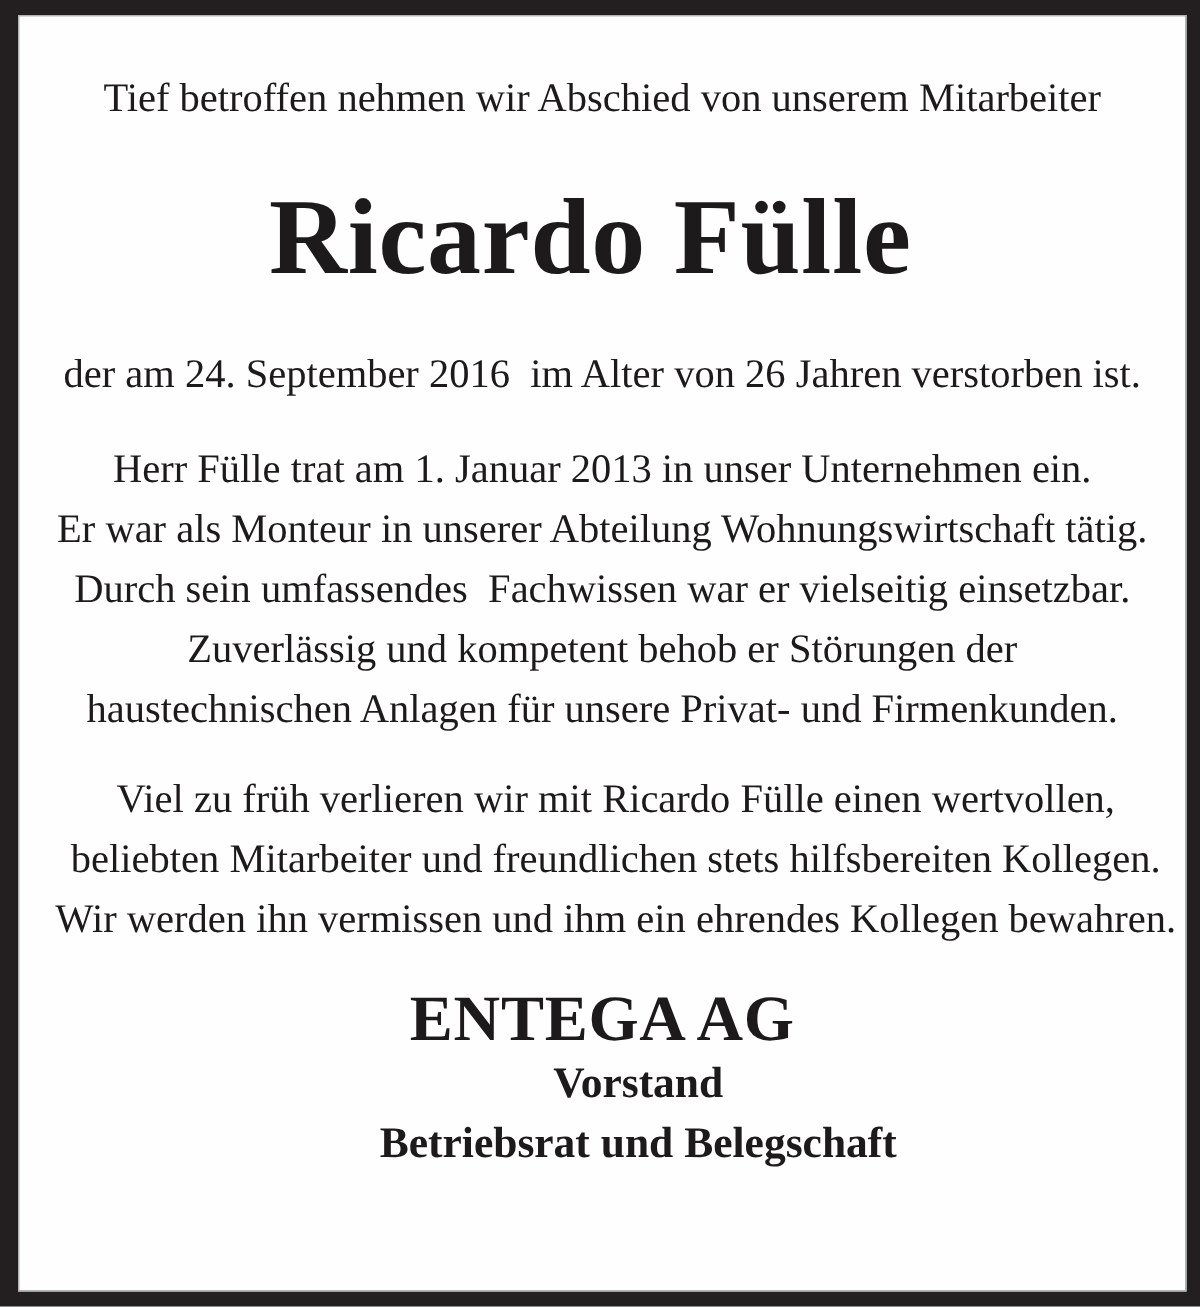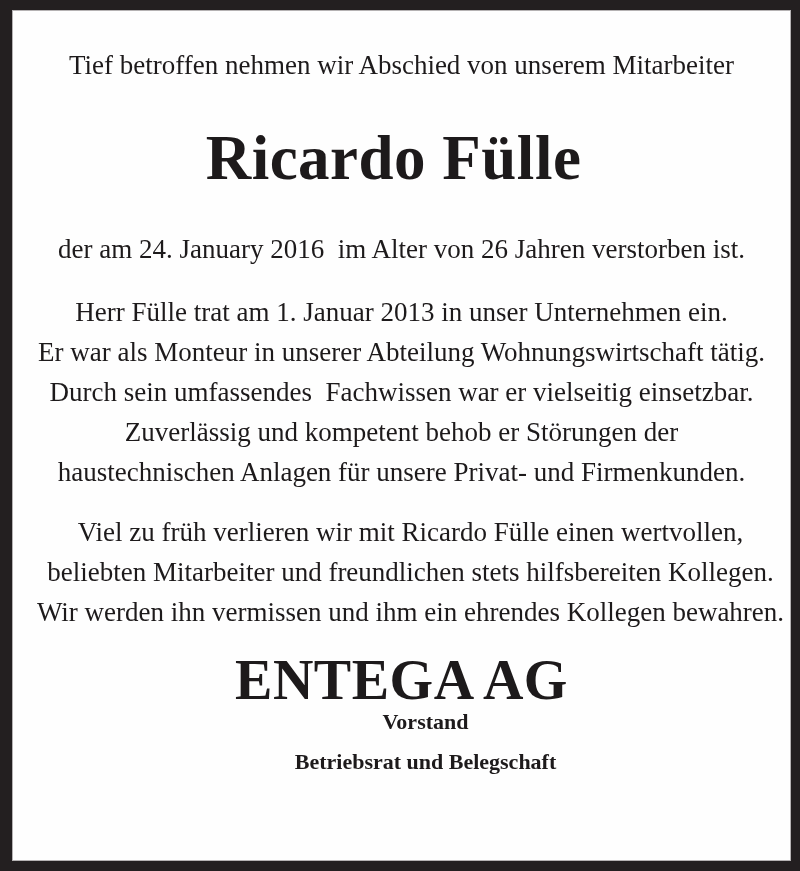--- a/index.html
+++ b/index.html
@@ -31,64 +31,64 @@
     overflow: hidden;
   }
   .line { white-space: pre; }
   .intro {
     margin: 0;
     font-size: 27px;
     line-height: 34px;
   }
   .deceased-name {
     margin: 40px 16px 0 0;
-    font-size: 63px;
+    font-size: 72px;
     line-height: 72px;
     font-weight: bold;
     letter-spacing: 0.5px;
   }
   .dateline {
     margin: 38px 0 0 0;
     font-size: 27px;
     line-height: 34px;
   }
   .para {
     margin: 0;
     font-size: 27px;
     line-height: 40px;
   }
   .para.career { margin-top: 26px; }
   .para.farewell { margin-top: 20px; margin-left: 18px; }
   .signature { margin-top: 26px; font-weight: bold; }
   .sig-company {
-    font-size: 56px;
+    font-size: 43px;
     line-height: 44px;
     letter-spacing: 0.5px;
   }
   .sig-subsidiary {
     font-size: 33px;
     line-height: 40px;
   }
   .sig-line {
-    font-size: 22px;
+    font-size: 29px;
     line-height: 40px;
     padding-left: 48px;
   }
 </style>
 </head>
 <body>
 
 <div class="frame">
   <div class="paper">
 
     <p class="intro line">Tief betroffen nehmen wir Abschied von unserem Mitarbeiter</p>
 
     <h1 class="deceased-name line">Ricardo Fülle</h1>
 
-    <p class="dateline line">der am 24. January 2016  im Alter von 26 Jahren verstorben ist.</p>
+    <p class="dateline line">der am 24. September 2016  im Alter von 26 Jahren verstorben ist.</p>
 
     <div class="para career">
       <div class="line">Herr Fülle trat am 1. Januar 2013 in unser Unternehmen ein.</div>
       <div class="line">Er war als Monteur in unserer Abteilung Wohnungswirtschaft tätig.</div>
       <div class="line">Durch sein umfassendes  Fachwissen war er vielseitig einsetzbar.</div>
       <div class="line">Zuverlässig und kompetent behob er Störungen der</div>
       <div class="line">haustechnischen Anlagen für unsere Privat- und Firmenkunden.</div>
     </div>
 
     <div class="para farewell">

